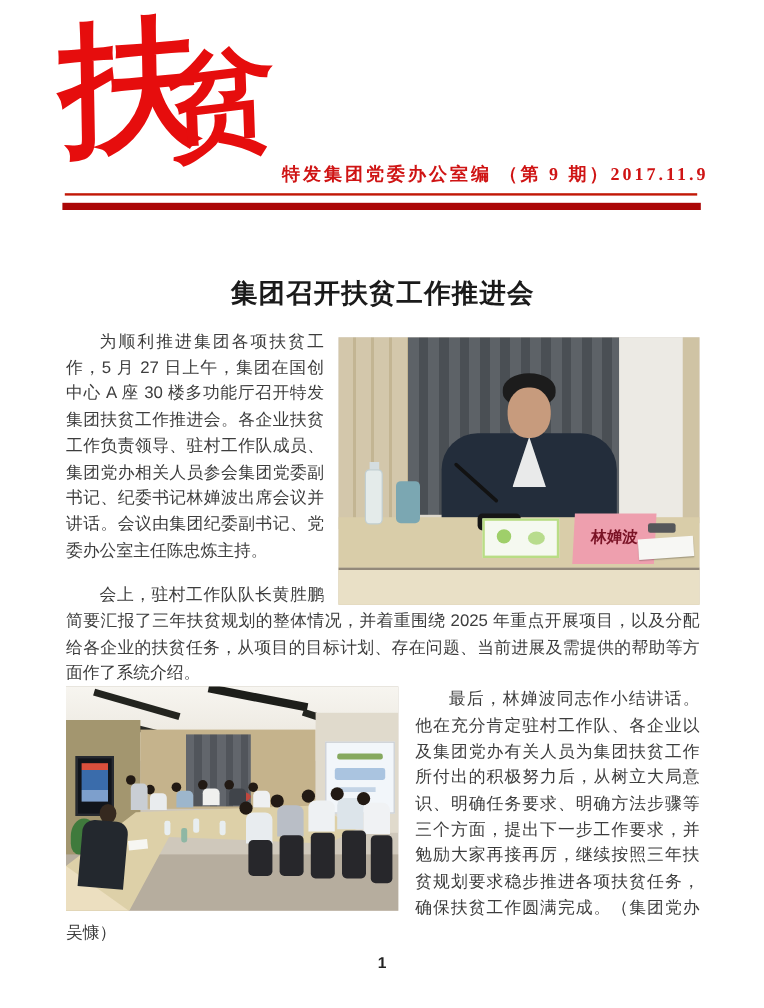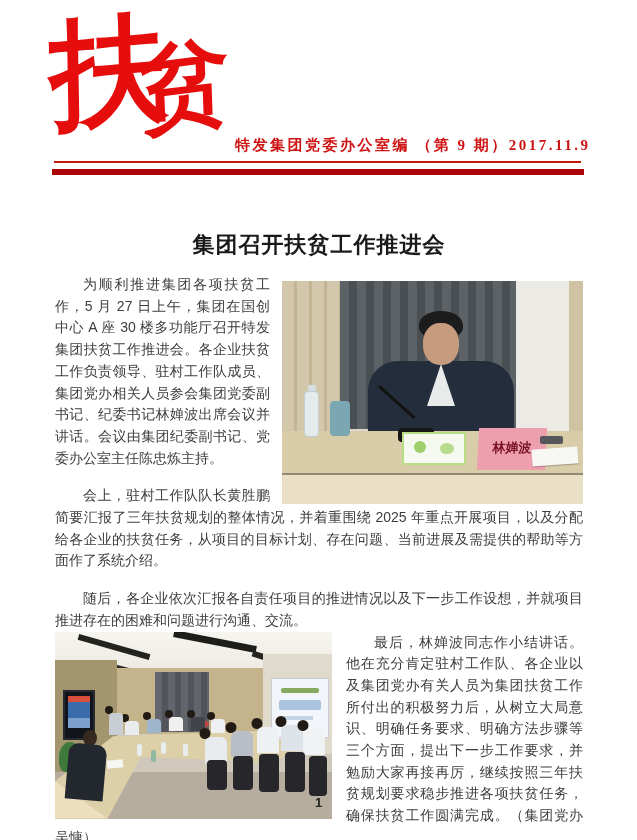--- a/index.html
+++ b/index.html
@@ -174,21 +174,20 @@
       <div class="p1-tissue"></div>
       <div class="p1-tissue-dot1"></div>
       <div class="p1-tissue-dot2"></div>
       <div class="p1-plate">林婵波</div>
       <div class="p1-papers"></div>
       <div class="p1-phone"></div>
     </div>
 
     <p>为顺利推进集团各项扶贫工作，5 月 27 日上午，集团在国创中心 A 座 30 楼多功能厅召开特发集团扶贫工作推进会。各企业扶贫工作负责领导、驻村工作队成员、集团党办相关人员参会集团党委副书记、纪委书记林婵波出席会议并讲话。会议由集团纪委副书记、党委办公室主任陈忠炼主持。</p>
     <p>会上，驻村工作队队长黄胜鹏简要汇报了三年扶贫规划的整体情况，并着重围绕 2025 年重点开展项目，以及分配给各企业的扶贫任务，从项目的目标计划、存在问题、当前进展及需提供的帮助等方面作了系统介绍。</p>
-    <p>随后，各企业依次汇报各自责任项目的推进情况以及下一步工作设想，并就项目推进存在的困难和问题进行沟通、交流。</p>
 
     <div class="photo2">
       <div class="p2-ceiling"></div>
       <div class="p2-bar1"></div>
       <div class="p2-bar2"></div>
       <div class="p2-bar3"></div>
       <div class="p2-bar4"></div>
       <div class="p2-wall-left"></div>
       <div class="p2-wall-back"></div>
       <div class="p2-curtain"></div>

